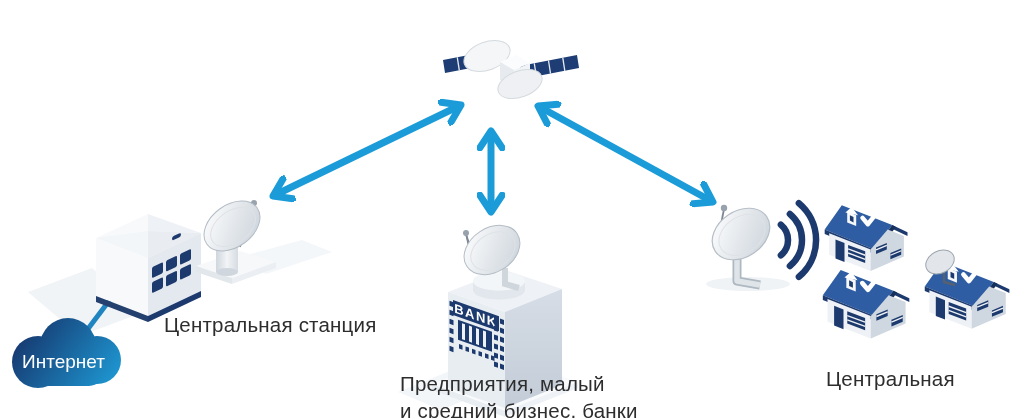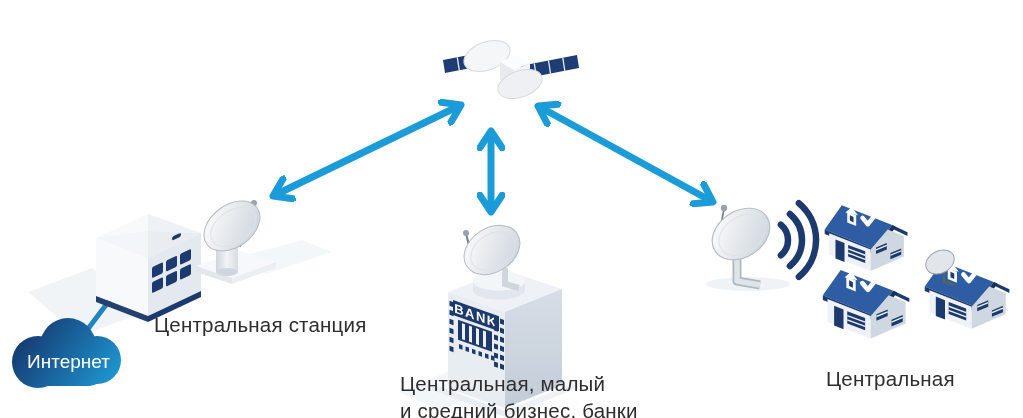--- a/index.html
+++ b/index.html
@@ -1,20 +1,20 @@
 <!DOCTYPE html>
 <html><head>
 <meta charset="utf-8">
 <style>
   html,body{margin:0;padding:0;background:#fff;}
   #stage{position:relative;width:1023px;height:418px;background:#fff;overflow:hidden;
          font-family:"Liberation Sans",sans-serif;}
   svg{position:absolute;left:0;top:0;}
   .label{position:absolute;color:#2d2d2d;font-size:20.5px;letter-spacing:.2px;line-height:27px;}
-  .label-internet{position:absolute;left:22px;top:351px;width:93px;text-align:center;
+  .label-internet{position:absolute;left:22px;top:351px;width:93px;
                   color:#ffffff;font-size:19px;font-weight:400;}
   .bank-text{font-family:"Liberation Sans",sans-serif;font-weight:bold;fill:#ffffff;
              font-size:13px;letter-spacing:1.5px;}
 </style>
 </head>
 <body>
 
 <div id="stage">
 
 <svg width="1023" height="418" viewBox="0 0 1023 418">
@@ -222,20 +222,20 @@
     <ellipse cx="520" cy="84" rx="23" ry="13" fill="#eef0f3" stroke="#d4dade" stroke-width="1" transform="rotate(-20 520 84)"></ellipse>
   </g>
 
   <g stroke="#1b9cd9" stroke-width="7" stroke-linecap="butt">
     <line x1="273" y1="196" x2="461" y2="105" marker-start="url(#ah)" marker-end="url(#ah)"></line>
     <line x1="491" y1="212" x2="491" y2="131" marker-start="url(#ah)" marker-end="url(#ah)"></line>
     <line x1="538" y1="106" x2="713" y2="202" marker-start="url(#ah)" marker-end="url(#ah)"></line>
   </g>
 </svg>
 
-  <div class="label" style="left:154px;top:311px;">Центральная станция</div>
+  <div class="label" style="left:164px;top:311px;">Центральная станция</div>
   <div class="label-internet">Интернет</div>
   <div class="label" style="left:400px;top:370px;">
-    <div>Центральная, малый</div>
+    <div>Предприятия, малый</div>
     <div>и средний бизнес, банки</div>
   </div>
   <div class="label" style="left:826px;top:365px;">Центральная</div>
 </div>
 
 </body></html>

